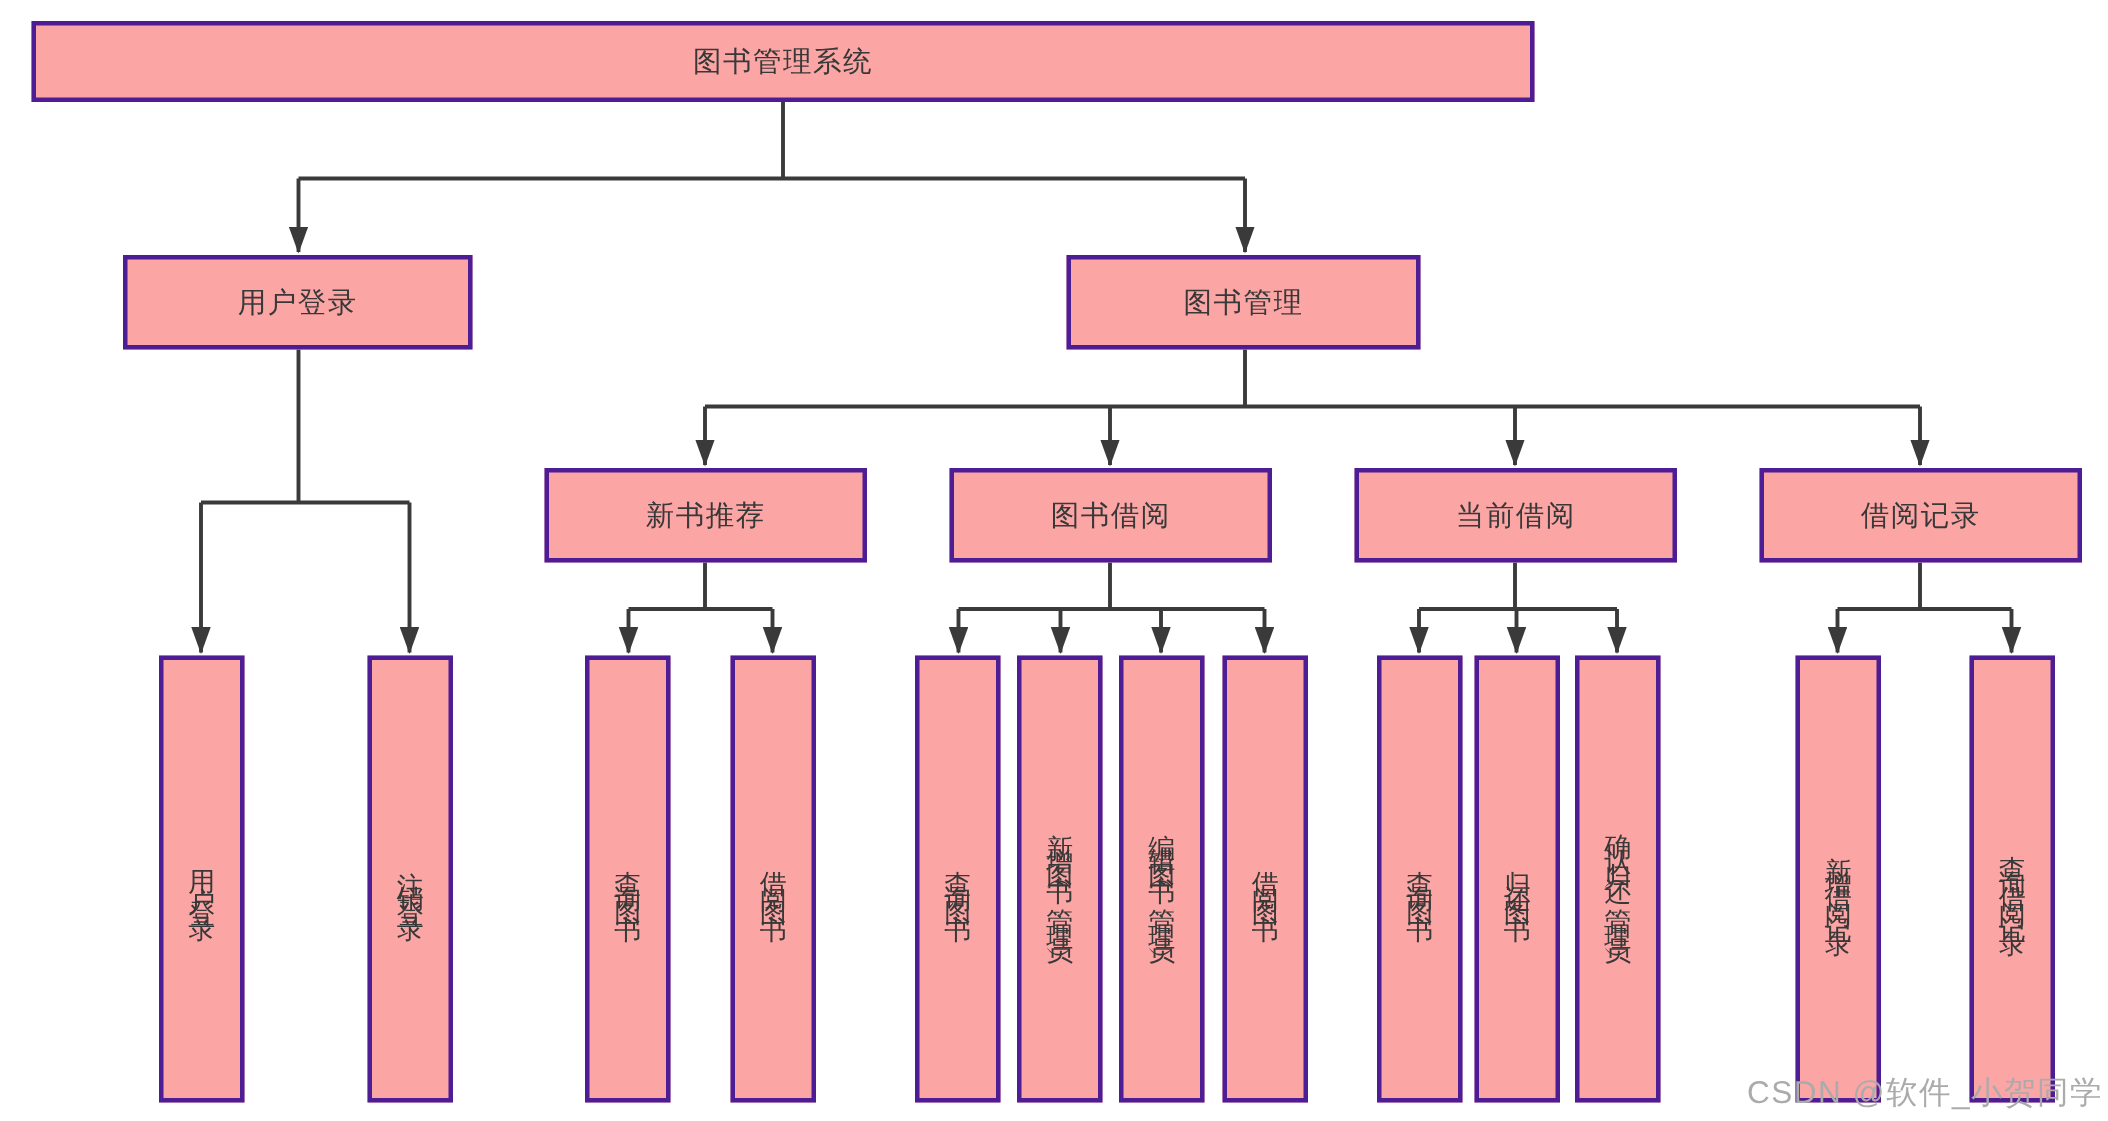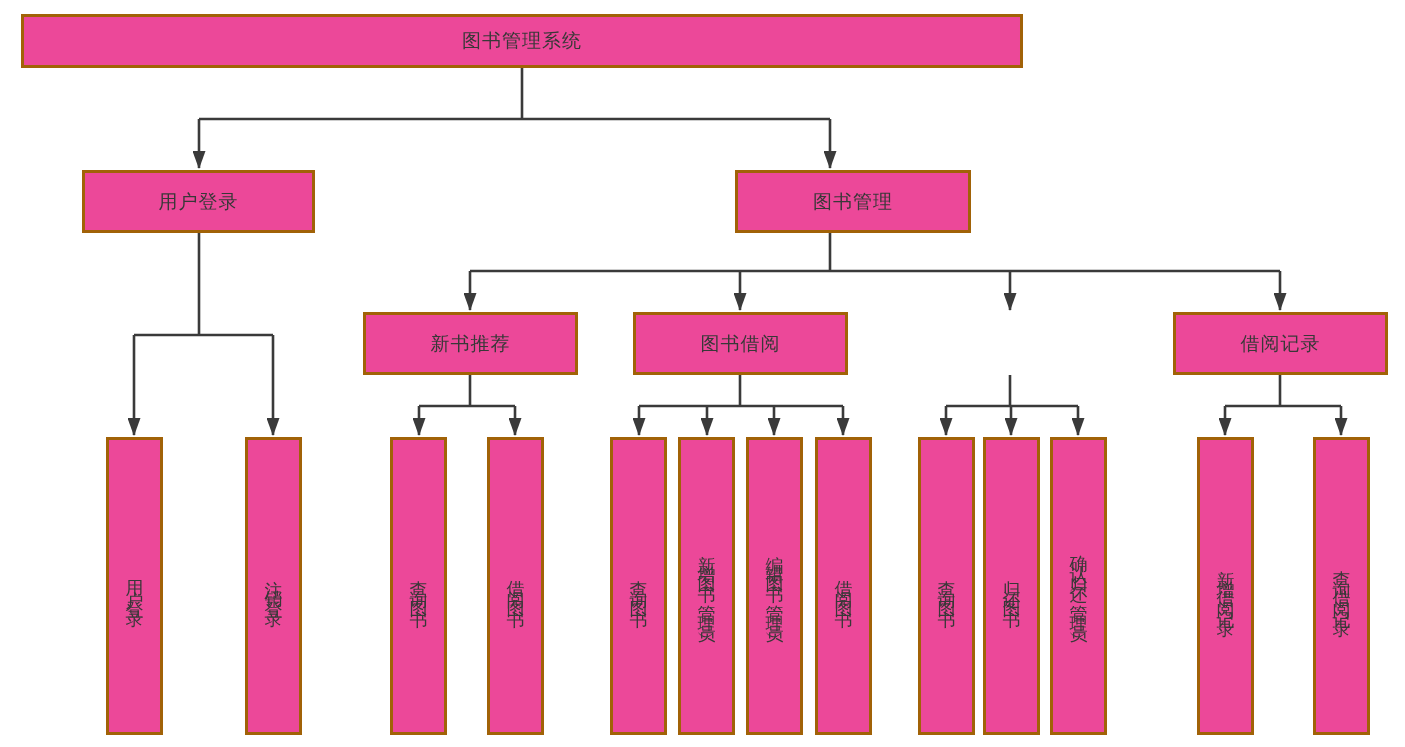--- a/index.html
+++ b/index.html
@@ -15,31 +15,31 @@
     background: #ffffff;
   }
   #connectors {
     position: absolute; left: 0; top: 0;
     width: 1405px; height: 747px;
     pointer-events: none;
   }
   .node {
     position: absolute;
     box-sizing: border-box;
-    border: 3px solid #a16207;
-    background: #ec4899;
+    border: 3px solid #4c1d95;
+    background: #fca5a5;
     display: flex;
     align-items: center;
     justify-content: center;
     color: #383838;
   }
   .h-node { font-size: 19px; letter-spacing: 1px; }
   .root-node  { left: 21px;  top: 14px;  width: 1002px; height: 54px; }
   .l2-login   { left: 82px;  top: 170px; width: 233px;  height: 63px; }
-  .l2-manage  { left: 711px; top: 170px; width: 236px;  height: 63px; margin-left: 24px; }
+  .l2-manage  { left: 711px; top: 170px; width: 236px;  height: 63px; }
   .l3 { top: 312px; width: 215px; height: 63px; }
   .l3-recommend { left: 363px; }
   .l3-borrow    { left: 633px; }
   .l3-current   { left: 903px; }
   .l3-records   { left: 1173px; align-items: center; }
   .leaf {
     top: 437px; width: 57px; height: 298px;
     font-size: 18px;
   }
   .leaf .vtext {
@@ -136,20 +136,23 @@
   <div class="node h-node l2-manage">
     <span>图书管理</span>
   </div>
 
   <div class="node h-node l3 l3-borrow">
     <span>图书借阅</span>
   </div>
   <div class="node h-node l3 l3-recommend">
     <span>新书推荐</span>
   </div>
+  <div class="node h-node l3 l3-current">
+    <span>当前借阅</span>
+  </div>
   <div class="node h-node l3 l3-records">
     <span>借阅记录</span>
   </div>
 
   <div class="node leaf leaf-1">
     <span class="vtext">用户登录</span>
   </div>
   <div class="node leaf leaf-2">
     <span class="vtext">注销登录</span>
   </div>
@@ -184,14 +187,15 @@
     <span class="vtext">确认归还（管理员）</span>
   </div>
 
   <div class="node leaf leaf-12">
     <span class="vtext">新增借阅记录</span>
   </div>
   <div class="node leaf leaf-13">
     <span class="vtext">查询借阅记录</span>
   </div>
 
+  <div id="watermark">CSDN @软件_小贺同学</div>
 
 </div>
 
 </body></html>

